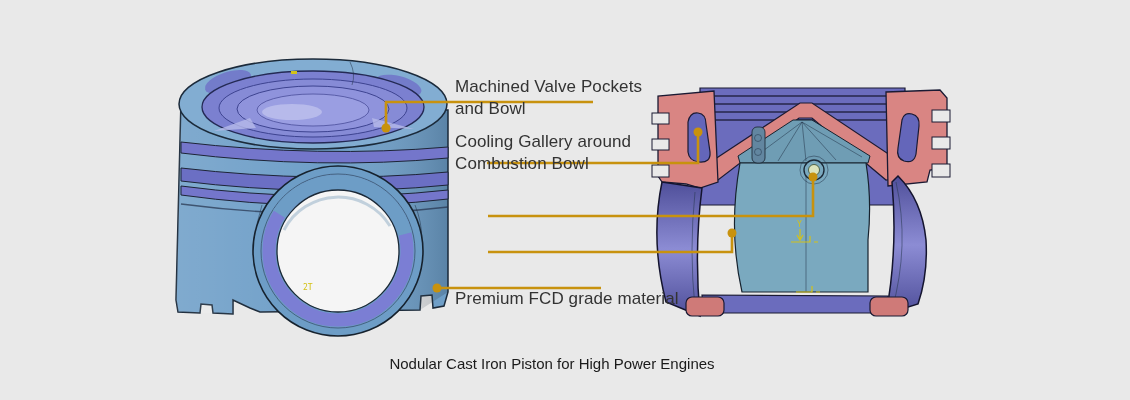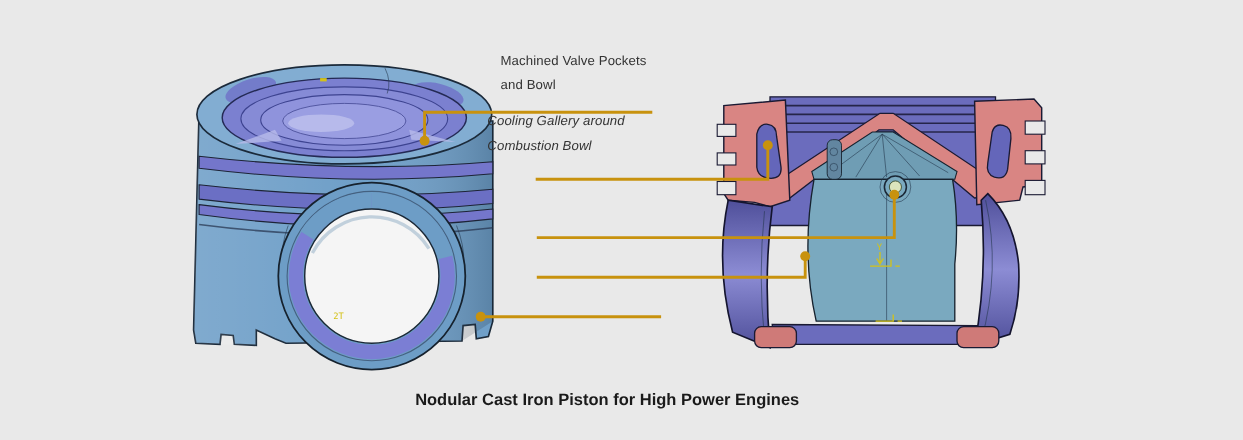--- a/index.html
+++ b/index.html
@@ -6,29 +6,30 @@
   body{font-family:"Liberation Sans", sans-serif;}
   .stage{
     position:relative;
     width:1130px;height:400px;
     background:var(--background,#e9e9e9);
     overflow:hidden;
   }
   .stage svg{position:absolute;left:0;top:0;}
   .ann-label{
     position:absolute;
-    font-size:12px;line-height:22px;
+    font-size:17px;line-height:22px;
     color:var(--label-text,#333);
     white-space:pre-line;
     letter-spacing:.1px;
+    margin-top:32px;
   }
   .caption{
     position:absolute;left:0;top:355px;width:1104px;
     text-align:center;
-    font-size:15px;font-weight:700;
+    font-size:15px;font-weight:400;
     color:var(--caption-text,#1a1a1a);
   }
   
   .ln{stroke:var(--leader,#c8920e);stroke-width:2.6;fill:none;}
   .dot{fill:var(--leader,#c8920e);}
   .outl{stroke:#1b2a3a;stroke-width:1.5;}
   .thin{stroke:#22344a;stroke-width:.8;fill:none;opacity:.65;}
   .cadmark{fill:#d4c218;font-size:8px;font-family:"DejaVu Sans Mono",monospace;}
   .cadln{stroke:#d4c218;stroke-width:1.2;fill:none;}
 </style>
@@ -164,17 +165,18 @@
       <path class="ln" d="M732,233 L732,252 L488,252"></path>
       <circle class="dot" cx="732" cy="233" r="4.5"></circle>
 
       <path class="ln" d="M437,288 L601,288"></path>
       <circle class="dot" cx="437" cy="288" r="4.5"></circle>
     </g>
   </svg>
 
   <div class="ann-label" style="left:455px;top:44px;">Machined Valve Pockets
 and Bowl</div>
-  <div class="ann-label" style="left:443px;top:99px;font-style:italic;">Cooling Gallery around
+  <div class="ann-label" style="left:455px;top:99px;">Cooling Gallery around
 Combustion Bowl</div>
+  <div class="ann-label" style="left:455px;top:256px;">Premium FCD grade material</div>
 
   <div class="caption">Nodular Cast Iron Piston for High Power Engines</div>
 </div>
 
 </body></html>

